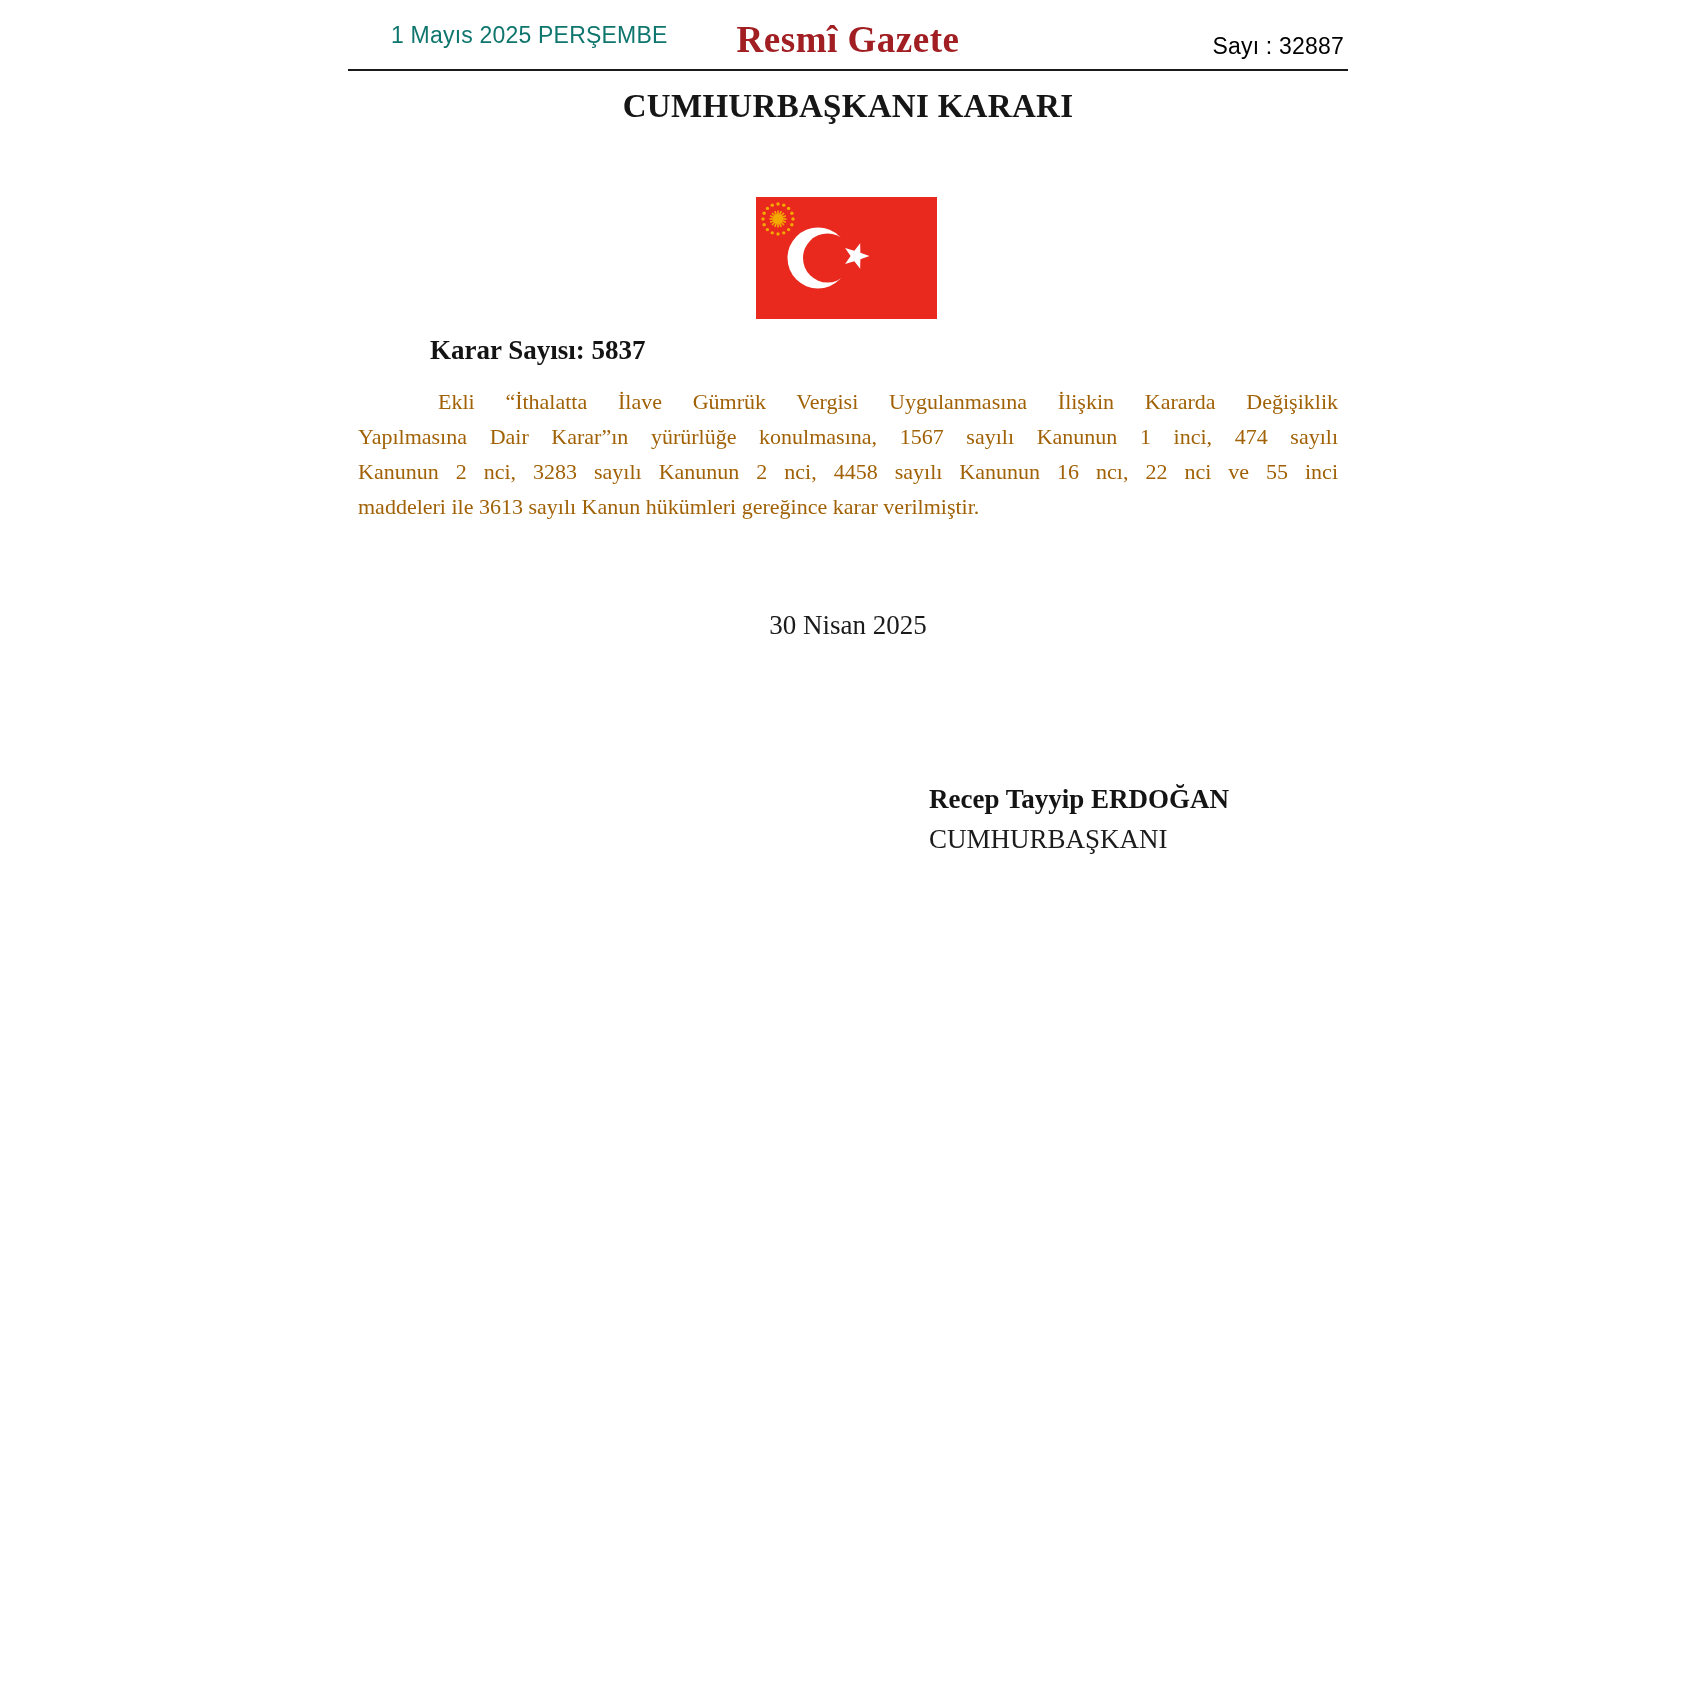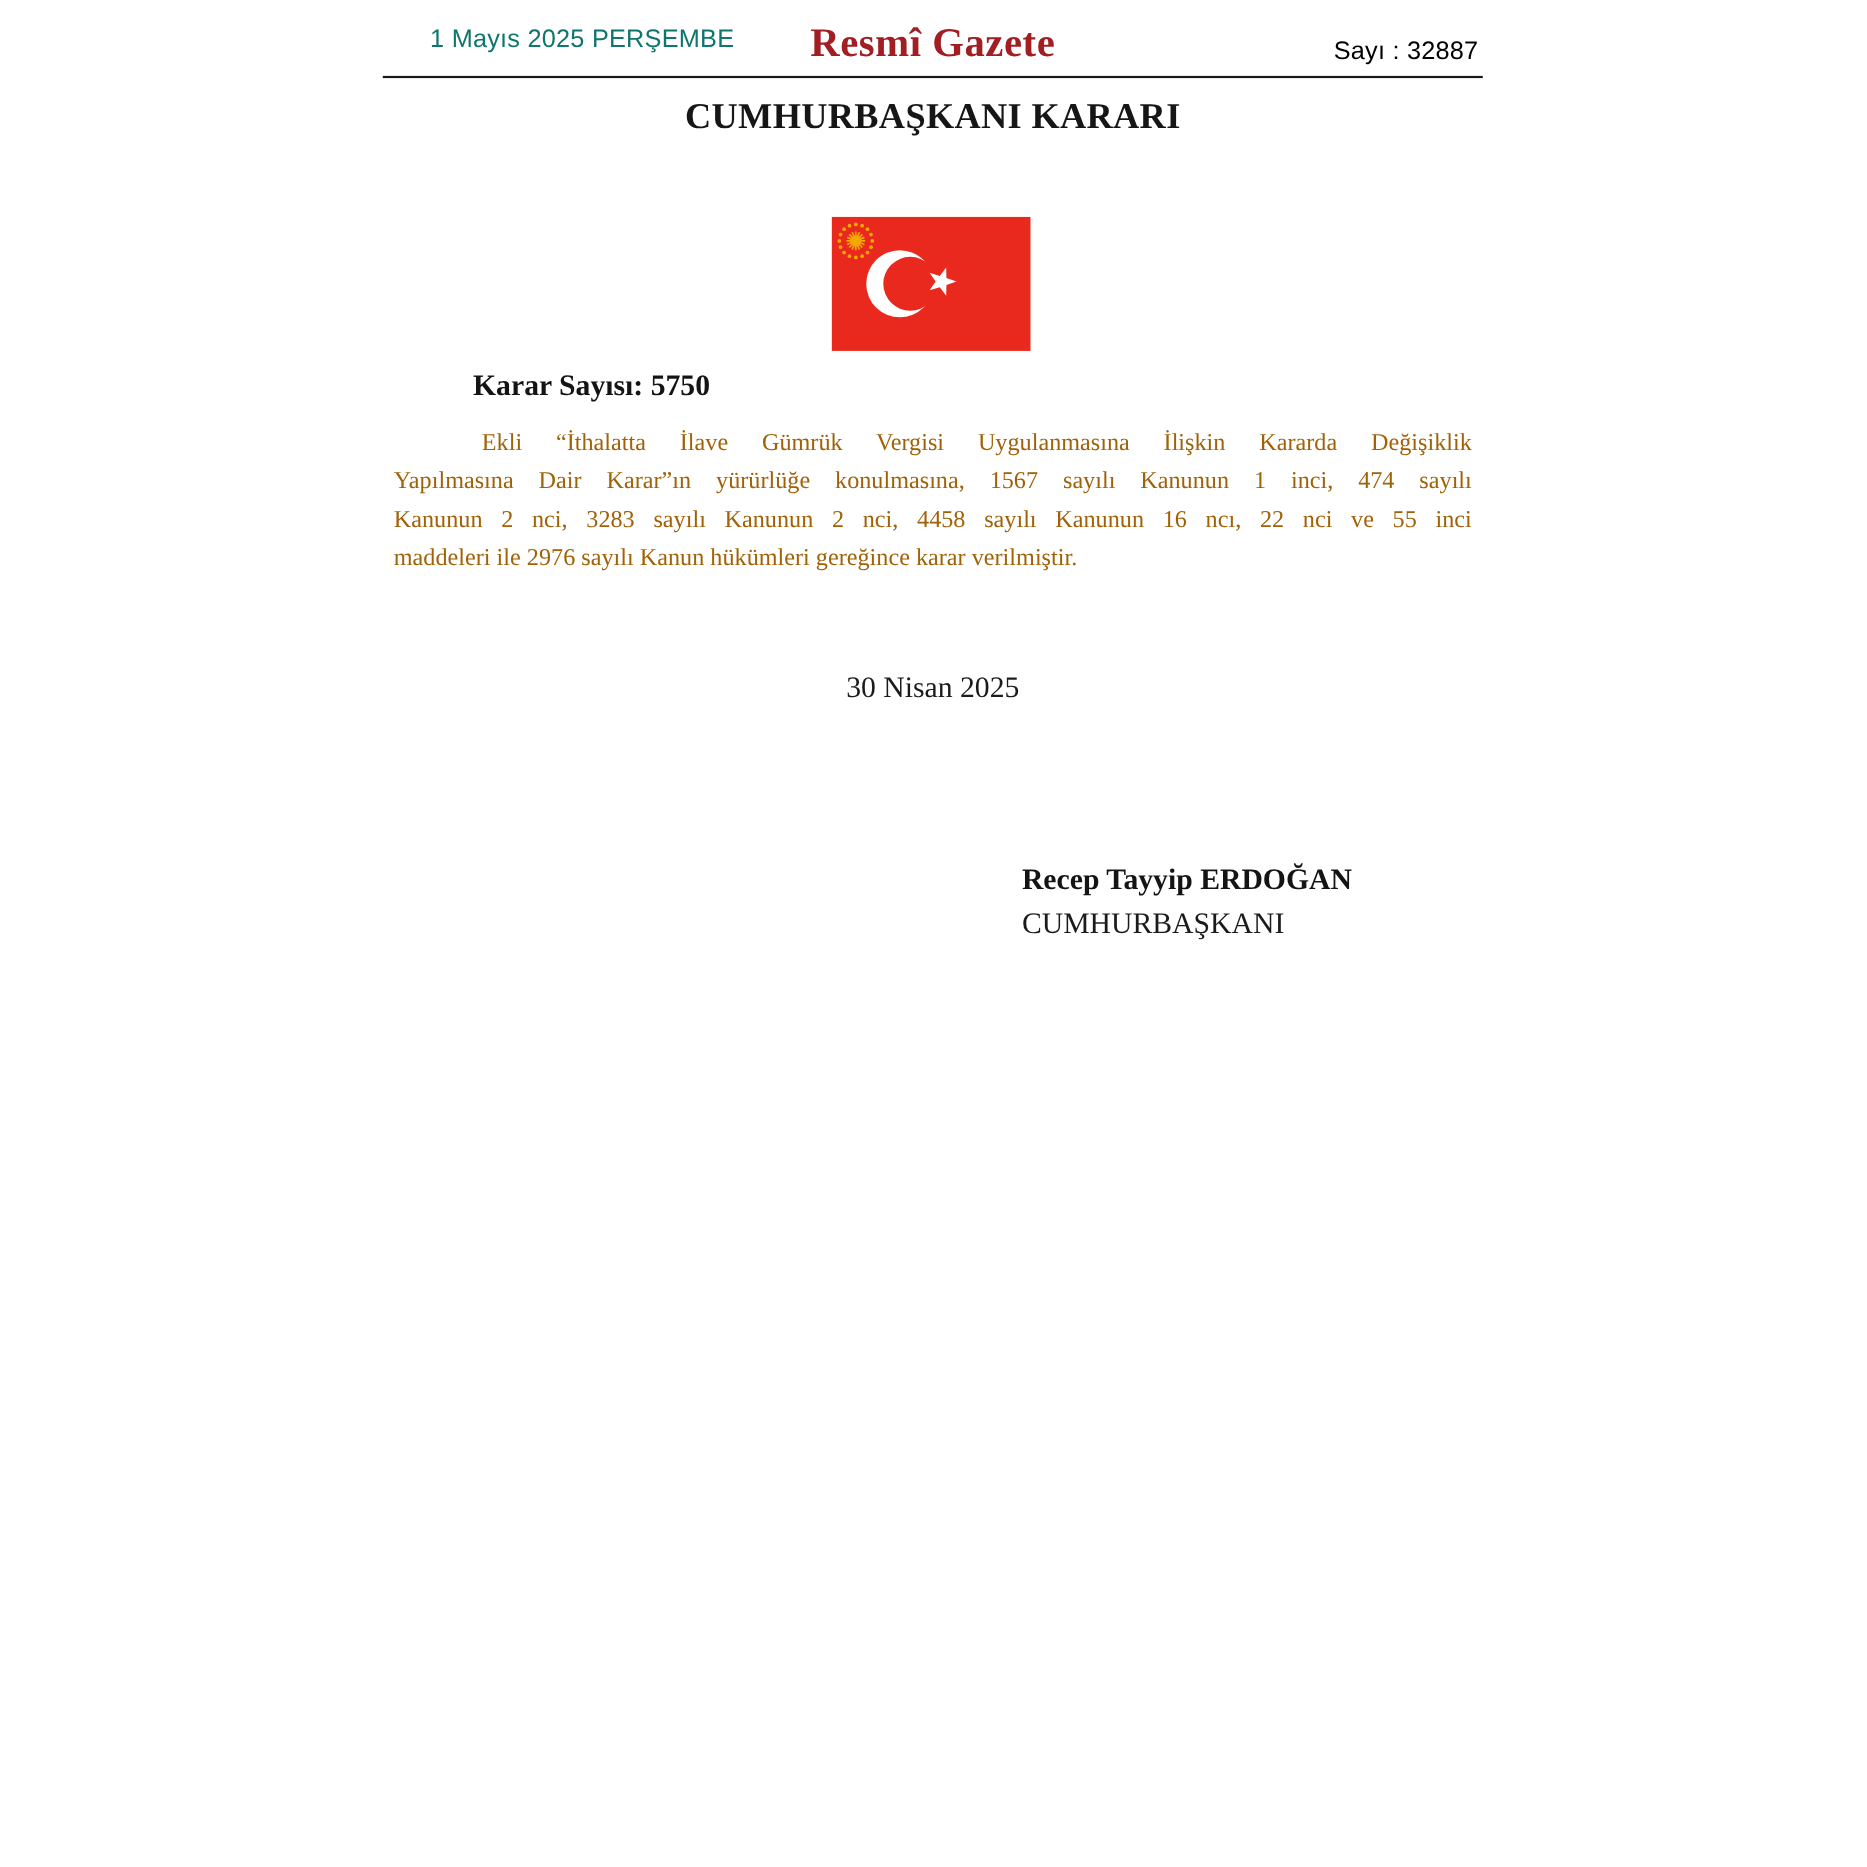--- a/index.html
+++ b/index.html
@@ -121,27 +121,27 @@
             <circle cx="16.26" cy="8.14" r="1.7"></circle>
           <circle cx="22" cy="7" r="1.7"></circle>
             <circle cx="27.74" cy="8.14" r="1.7"></circle>
           <circle cx="32.61" cy="11.39" r="1.7"></circle>
             <circle cx="35.86" cy="16.26" r="1.7"></circle>
         </g>
       </g>
     </svg>
   </div>
 
-  <div class="decision-number">Karar Sayısı: 5750</div>
+  <div class="decision-number">Karar Sayısı: 5837</div>
 
   <div class="decision-body">
     <div class="body-line first">Ekli “İthalatta İlave Gümrük Vergisi Uygulanmasına İlişkin Kararda Değişiklik</div>
     <div class="body-line">Yapılmasına Dair Karar”ın yürürlüğe konulmasına, 1567 sayılı Kanunun 1 inci, 474 sayılı</div>
     <div class="body-line">Kanunun 2 nci, 3283 sayılı Kanunun 2 nci, 4458 sayılı Kanunun 16 ncı, 22 nci ve 55 inci</div>
-    <div class="body-line last">maddeleri ile 2976 sayılı Kanun hükümleri gereğince karar verilmiştir.</div>
+    <div class="body-line last">maddeleri ile 3613 sayılı Kanun hükümleri gereğince karar verilmiştir.</div>
   </div>
 
   <div class="decision-date">30 Nisan 2025</div>
 
   <div class="signature">
     <div class="signature-name">Recep Tayyip ERDOĞAN</div>
     <div class="signature-title">CUMHURBAŞKANI</div>
   </div>
 
 </div>

